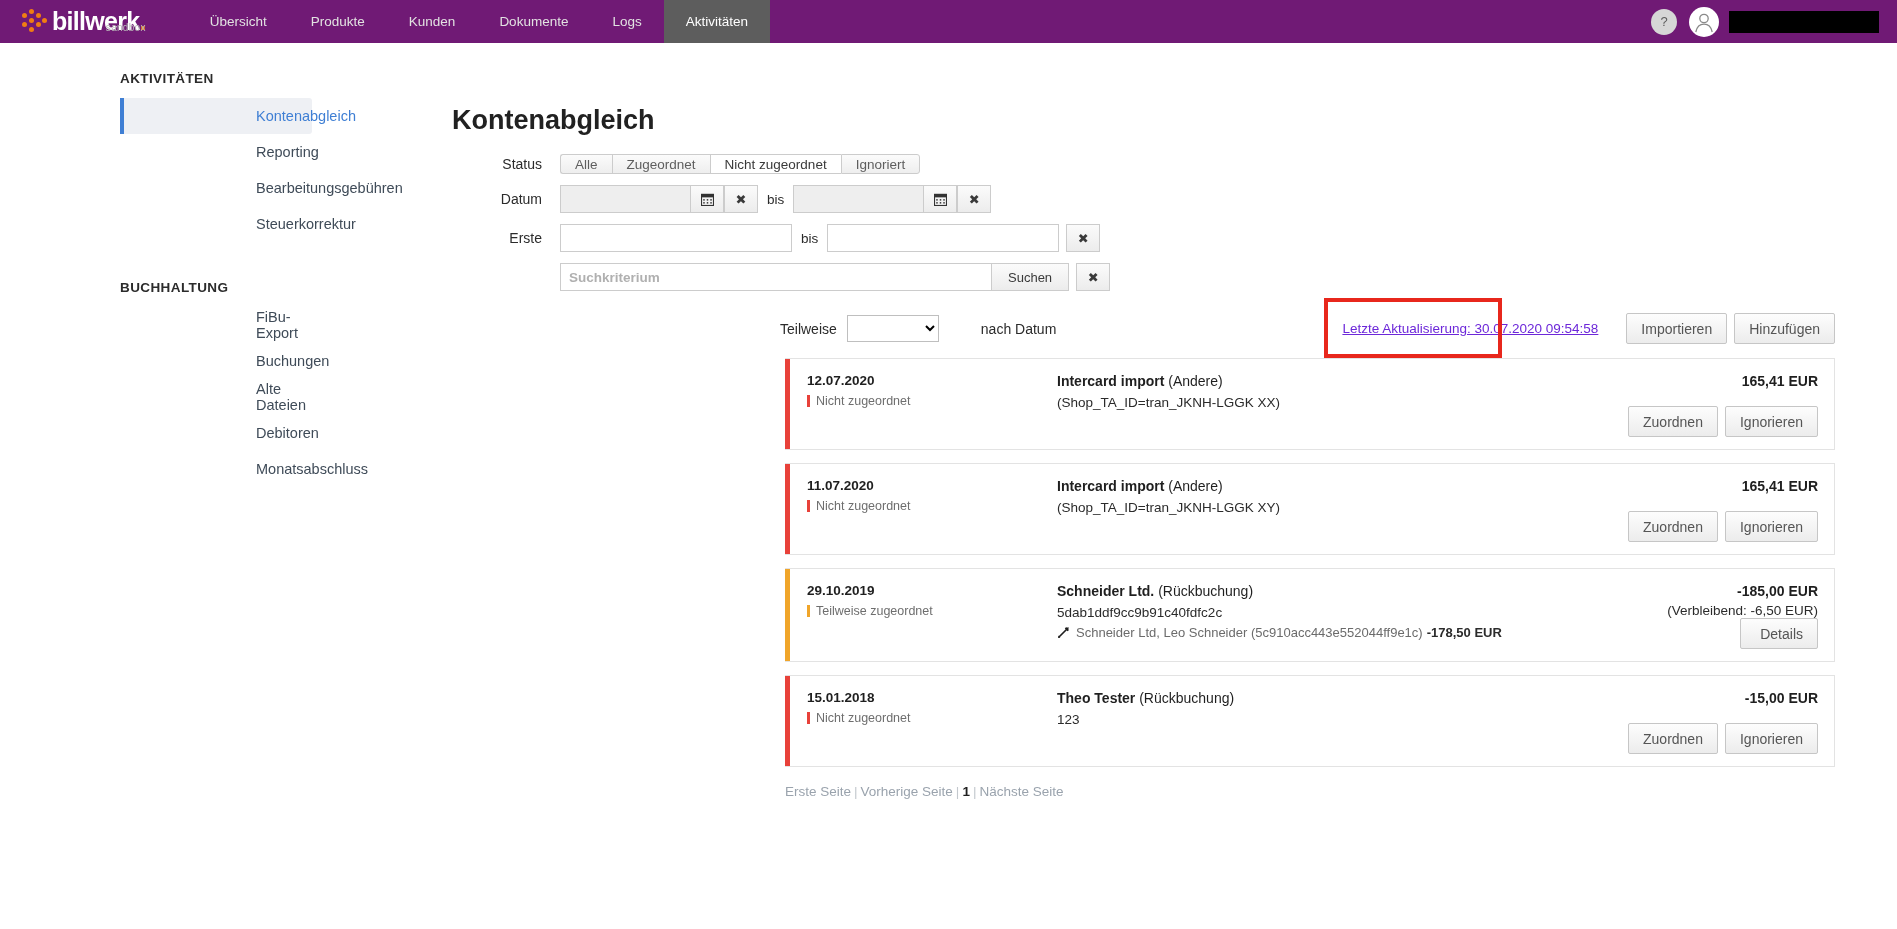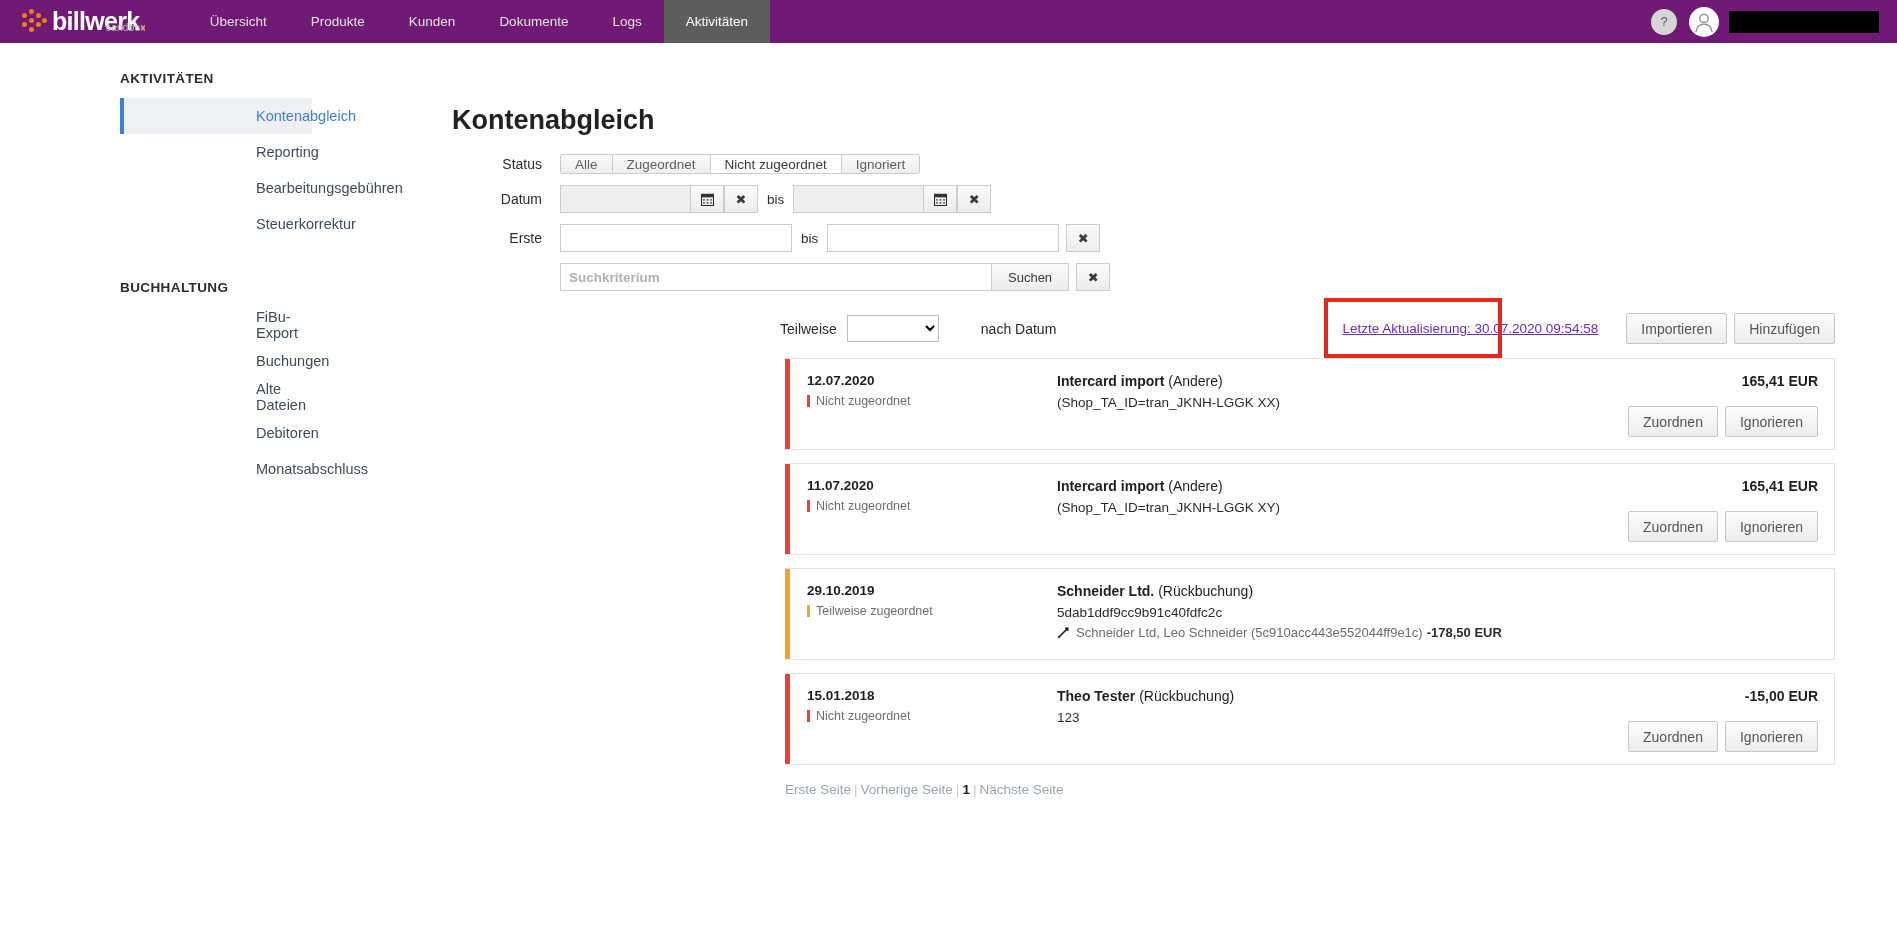--- a/index.html
+++ b/index.html
@@ -574,20 +574,29 @@
               <svg width="13" height="13" viewBox="0 0 13 13" aria-hidden="true">
                 <path d="M2 11 L11 2" stroke="#1f1f1f" stroke-width="1.6" stroke-linecap="round"></path>
                 <path d="M1 12 L3.4 11.4 L1.6 9.6 Z" fill="#1f1f1f"></path>
                 <path d="M9.2 1.1 L12 3.9 L10.6 5.3 L7.8 2.5 Z" fill="#1f1f1f"></path>
               </svg>
             </span>
             <span>Schneider Ltd, Leo Schneider (5c910acc443e552044ff9e1c)</span>
             <b>-178,50 EUR</b>
           </div>
         </div>
+        <div class="tx-right">
+          <div class="tx-amount">-185,00 EUR</div>
+          <div class="tx-remain">(Verbleibend: -6,50 EUR)</div>
+          <div class="tx-actions">
+            <div class="plain-btn">
+                <span>Details</span>
+              </div>
+          </div>
+        </div>
       </div>
 
       <div class="tx st-unassigned">
         <div class="tx-left">
           <div class="tx-date">15.01.2018</div>
           <div class="tx-status">Nicht zugeordnet</div>
         </div>
         <div class="tx-mid">
           <div class="tx-title">
             <b>Theo Tester</b>

